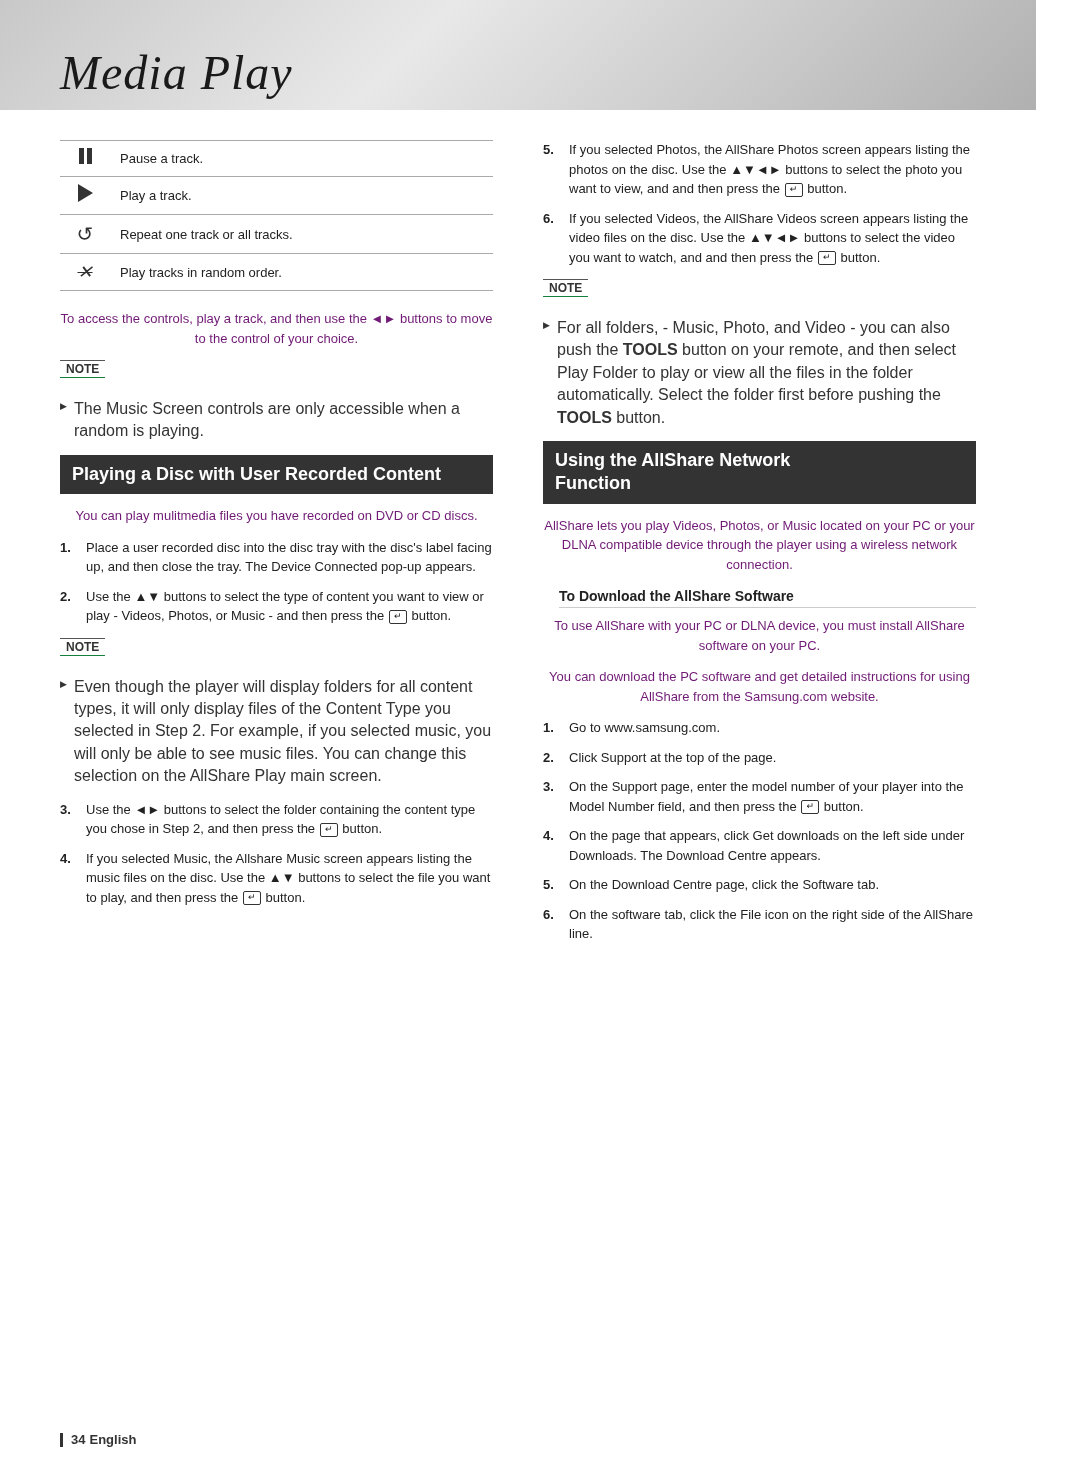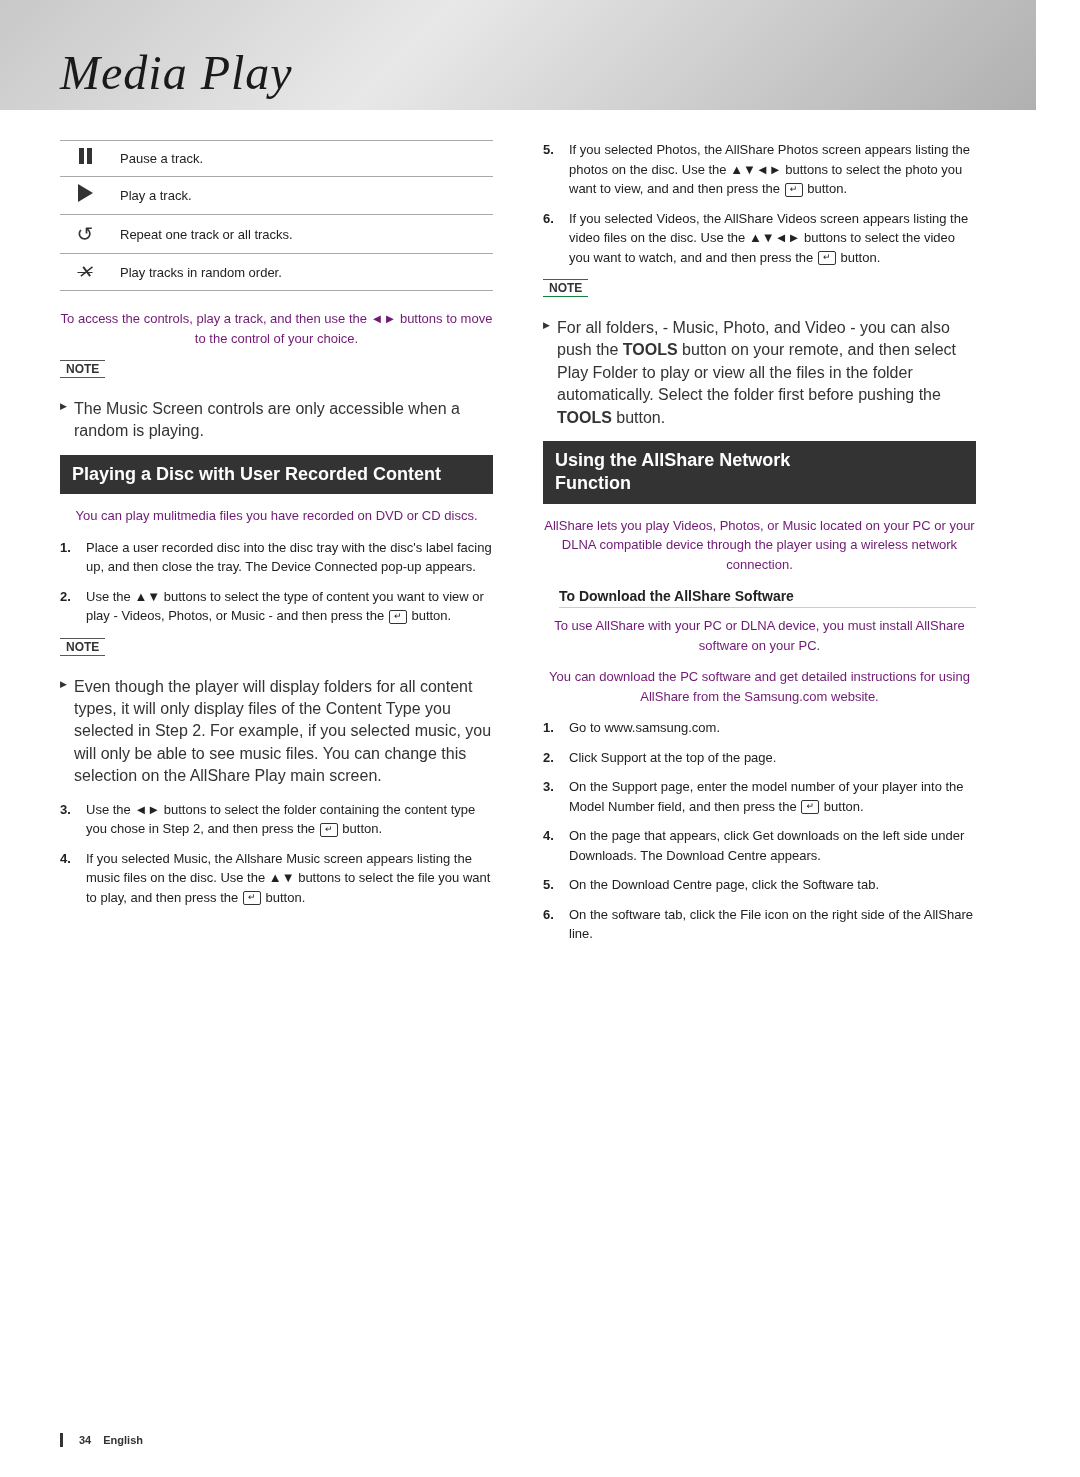--- a/index.html
+++ b/index.html
@@ -197,26 +197,26 @@
     }
 
     
     strong { font-weight: bold; }
 
     
     .footer {
       position: absolute;
       bottom: 30px;
       left: 60px;
-      font-size: 11px;
+      font-size: 13px;
       color: #333;
       font-weight: bold;
       display: flex;
       align-items: center;
-      gap: 12px;
+      gap: 4px;
     }
 
     .footer-bar {
       display: inline-block;
       width: 3px;
       height: 14px;
       background: #333;
       margin-right: 4px;
       vertical-align: middle;
     }

